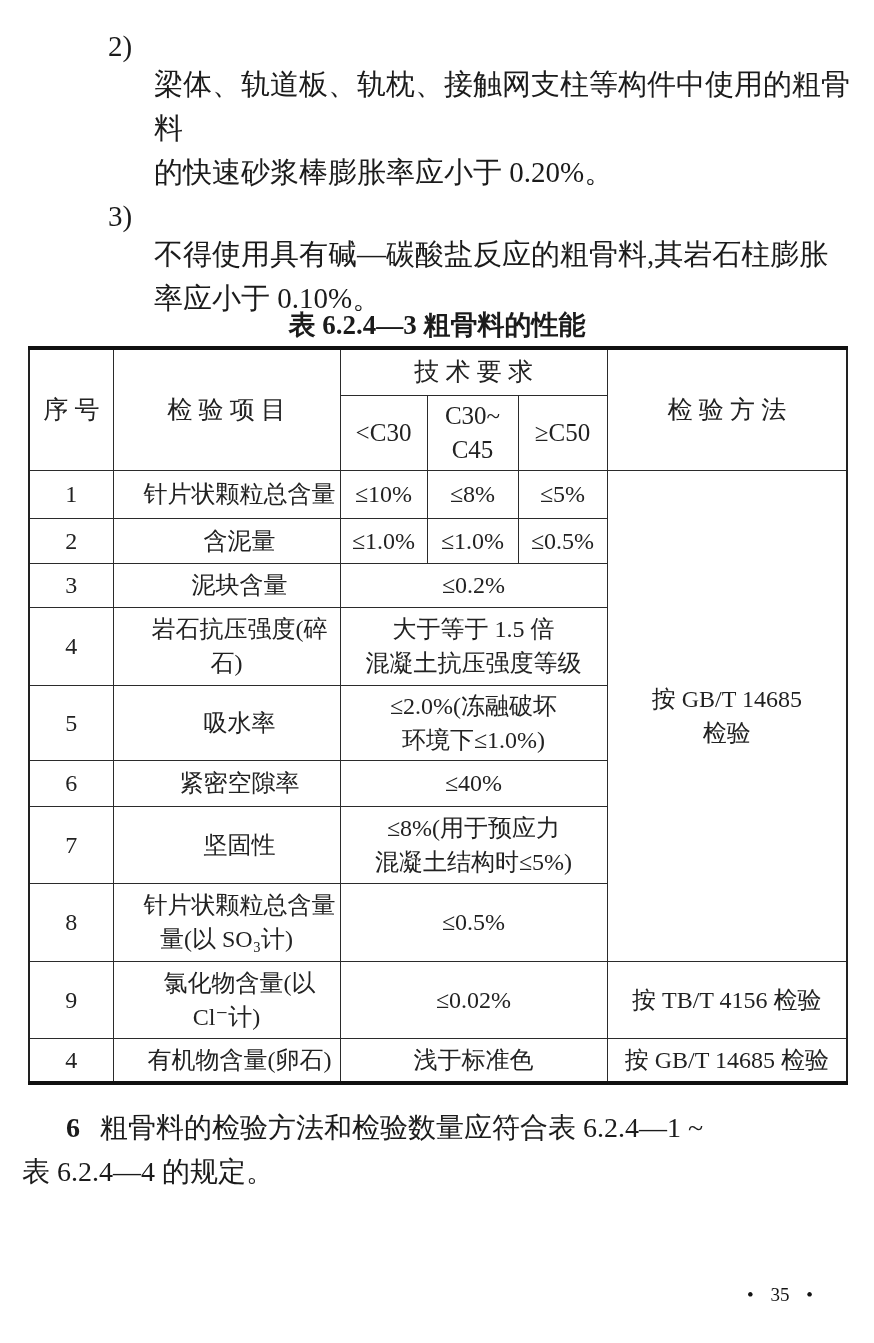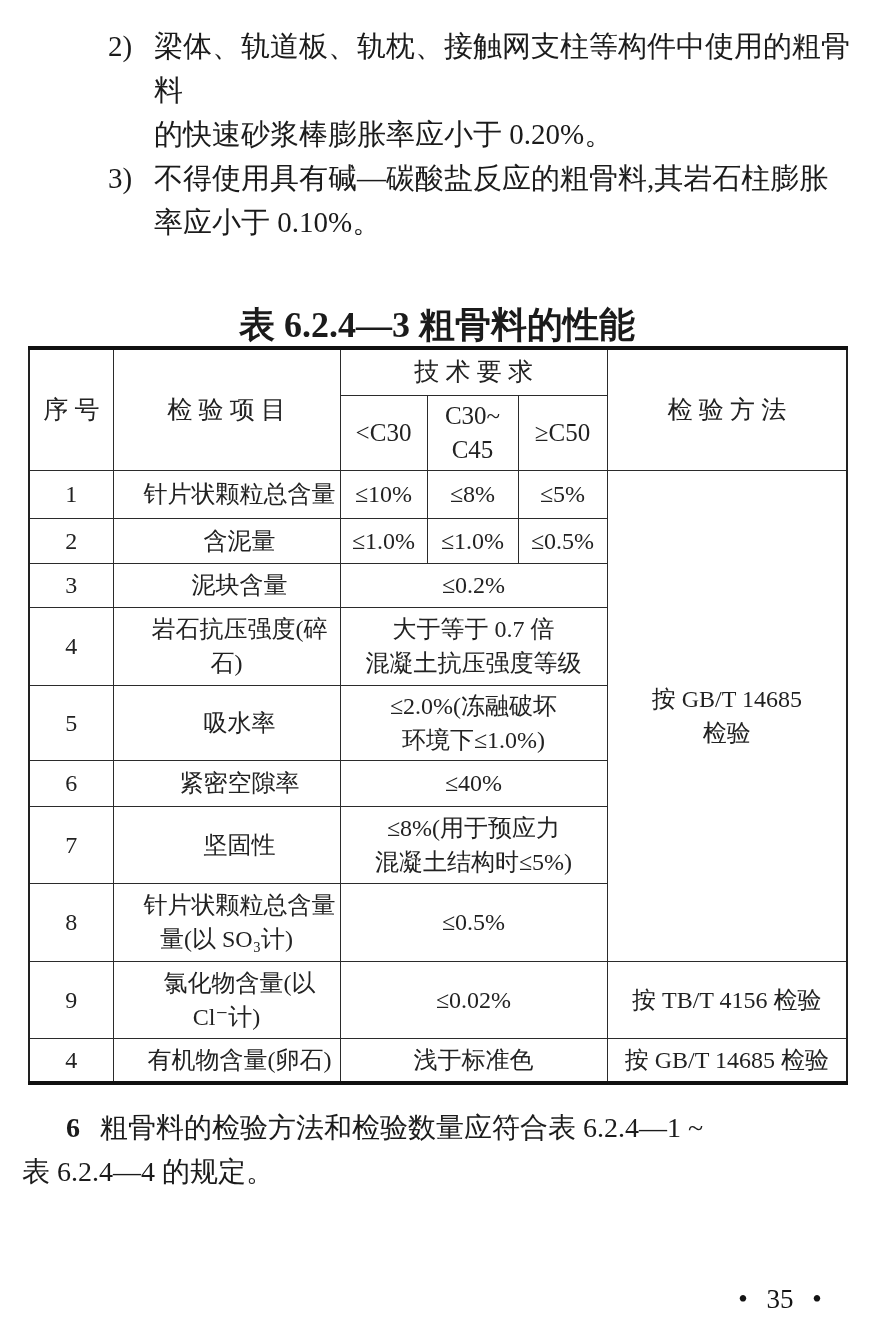--- a/index.html
+++ b/index.html
@@ -19,33 +19,33 @@
   .top-text {
     position: absolute;
     left: 22px;
     top: 24px;
     width: 828px;
     font-size: 29px;
     line-height: 44px;
   }
   .list-item { display: flex; margin-left: 86px; }
   .list-marker { width: 46px; flex: 0 0 46px; }
-  .list-text { flex: 1; white-space: pre-line; }
+  .list-text { flex: 1; white-space: pre-line; margin-top: 38px; }
   .para { text-indent: 44px; }
   .para-num { font-weight: bold; margin-right: 20px; font-family: "Liberation Serif", "DejaVu Serif", serif; }
   .para-text { white-space: pre-line; }
 
   
   .table-title {
     position: absolute;
     left: 28px;
     top: 308px;
     width: 818px;
     text-align: center;
-    font-size: 36px;
+    font-size: 27px;
     font-weight: bold;
     line-height: 34px;
   }
 
   
   .spec-table-wrap { position: absolute; left: 28px; top: 346px; }
   table.spec {
     table-layout: fixed;
     width: 818px;
     border-collapse: collapse;
@@ -83,21 +83,21 @@
     line-height: 44px;
   }
 
   
   .page-num {
     position: absolute;
     left: 700px;
     top: 1284px;
     width: 160px;
     text-align: center;
-    font-size: 27px;
+    font-size: 19px;
     word-spacing: 12px;
     color: #141414;
   }
 </style>
 </head>
 <body>
 
 <div class="page">
 
   <div class="top-text">
@@ -157,21 +157,21 @@
       </tr>
       <tr style="height:44px">
         <td>3</td>
         <td class="item-cell">泥块含量</td>
         <td colspan="3" class="pre">≤0.2%</td>
       </tr>
       <tr style="height:78px">
         <td>4</td>
         <td class="item-cell">岩石抗压强度(碎
 石)</td>
-        <td colspan="3" class="pre">大于等于 0.7 倍
+        <td colspan="3" class="pre">大于等于 1.5 倍
 混凝土抗压强度等级</td>
       </tr>
       <tr style="height:75px">
         <td>5</td>
         <td class="item-cell">吸水率</td>
         <td colspan="3" class="pre">≤2.0%(冻融破坏
 环境下≤1.0%)</td>
       </tr>
       <tr style="height:46px">
         <td>6</td>

